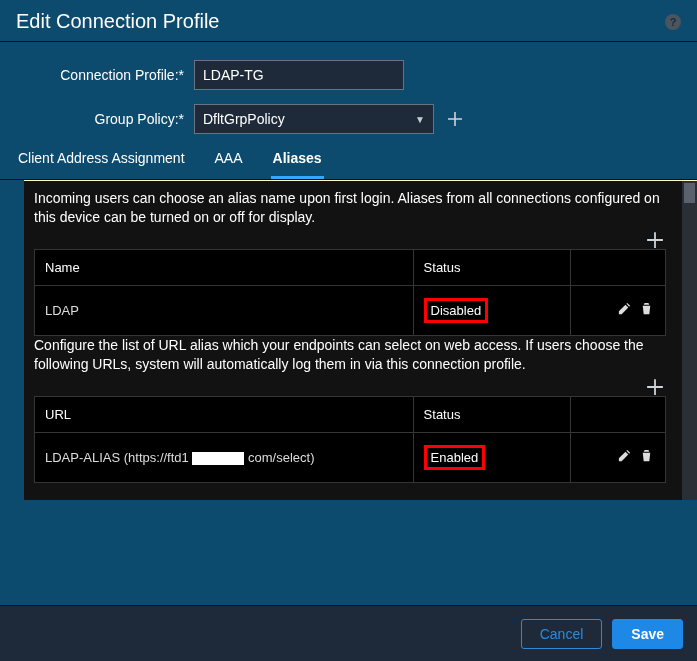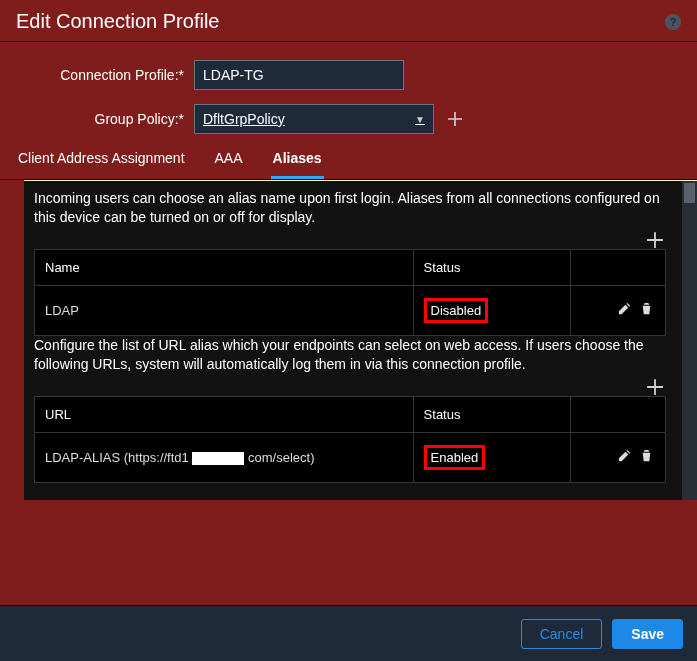--- a/index.html
+++ b/index.html
@@ -7,21 +7,21 @@
     font-family: Arial, Helvetica, sans-serif;
     background: #1e2a3a;
     color: #e0e0e0;
     width: 697px;
     height: 661px;
     overflow: hidden;
     font-size: 13px;
     position: relative;
   }
   .dialog {
-    background: #7f1d1d;
+    background: #0c4a6e;
     width: 697px;
     height: 661px;
     position: relative;
   }
   .titlebar {
     padding: 10px 16px 8px 16px;
     display: flex;
     align-items: center;
     justify-content: space-between;
     border-bottom: 1px solid #0a0f15;
@@ -64,21 +64,21 @@
     width: 240px;
     height: 30px;
   }
   .select-input {
     width: 100%; height: 100%;
     background: #1e2a3a;
     border: 1px solid #6a7480;
     color: #fff;
     padding: 4px 8px;
     font-size: 14px;
-    display:flex; align-items:center; justify-content:space-between;text-decoration:underline;
+    display:flex; align-items:center; justify-content:space-between;
   }
   .caret { font-size:10px; color:#ccc; }
   .plus-btn {
     width:18px; height:18px; margin-left:12px;
     display:flex; align-items:center; justify-content:center;
     color:#dcdcdc; font-size:18px; font-weight:300;
     cursor:pointer;
   }
   .edit-link {
     color:#34a6ff; font-size:11px;

